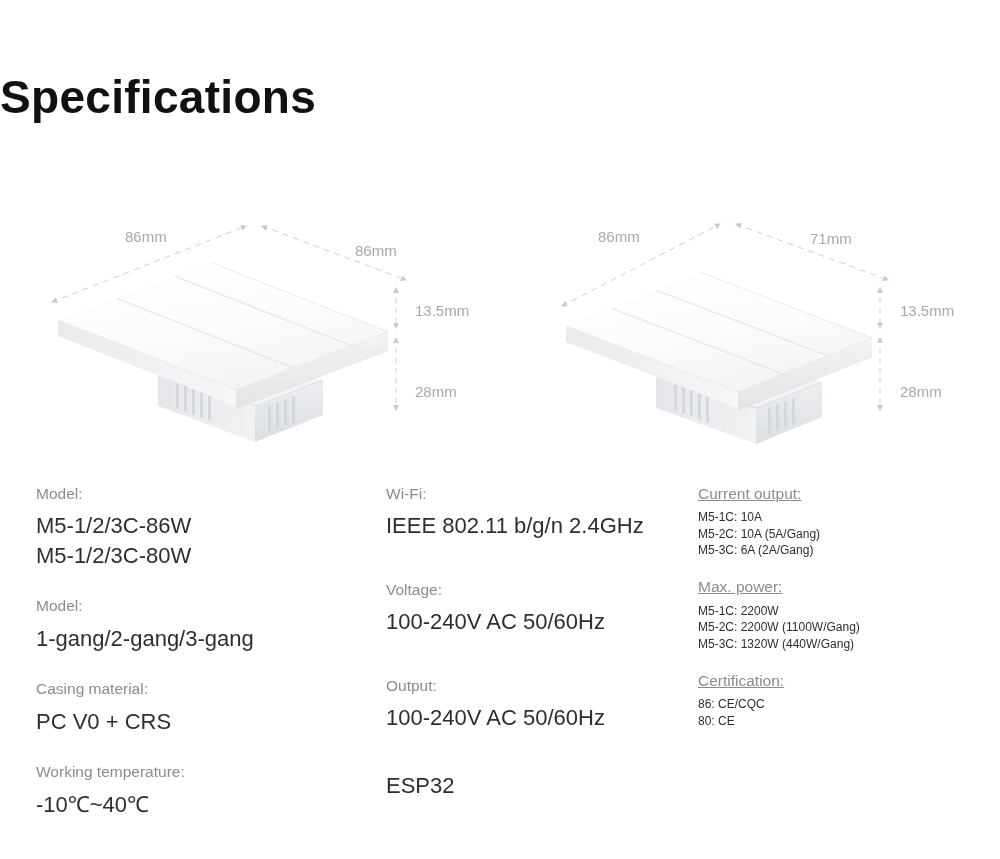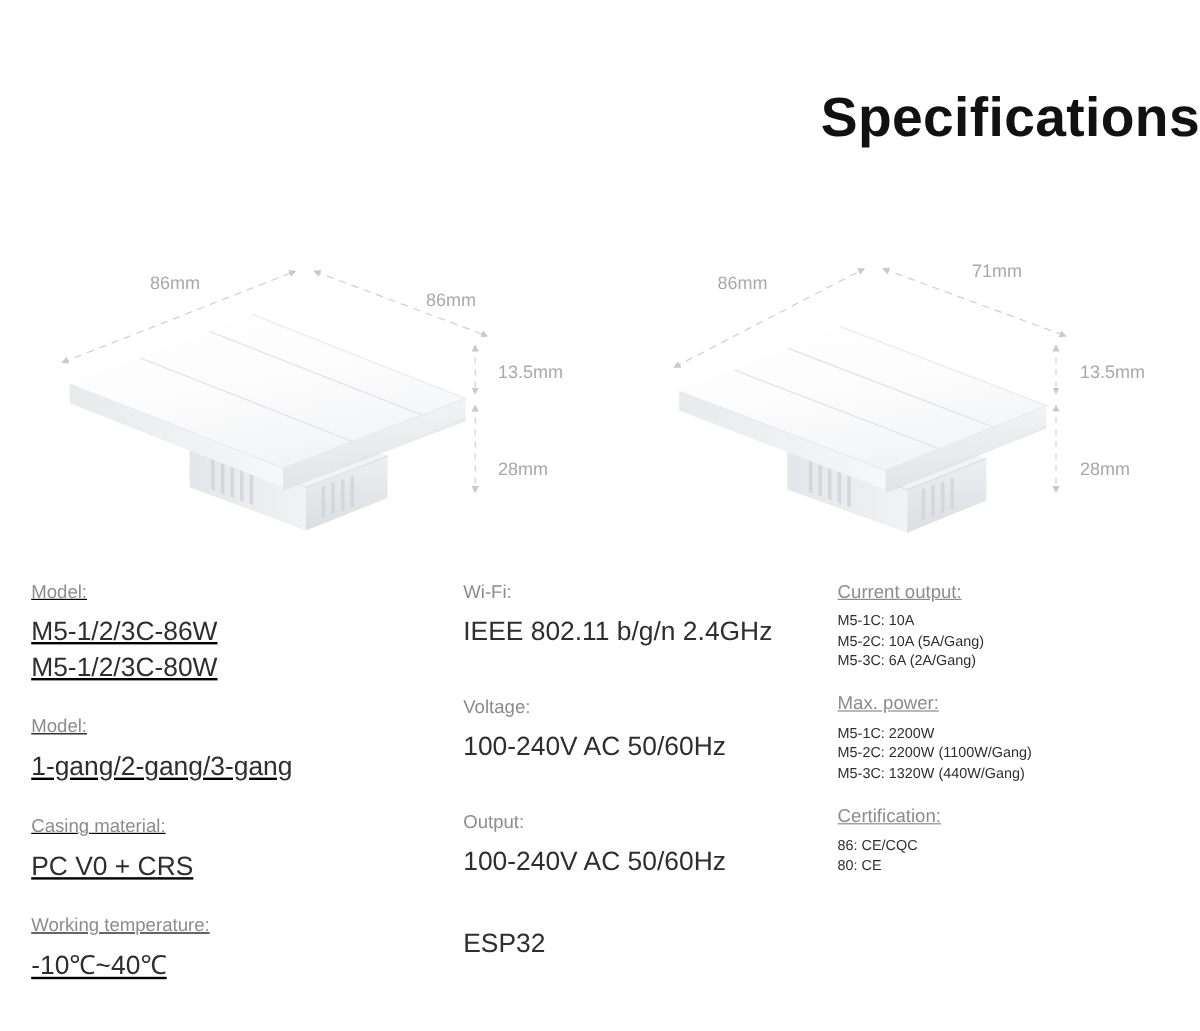--- a/index.html
+++ b/index.html
@@ -14,21 +14,21 @@
     font-family: "Liberation Sans", sans-serif;
     overflow: hidden;
   }
 
   
   .page-title {
     position: absolute;
     top: 70px;
     left: 0;
     width: 1000px;
-    text-align: right;
+    text-align: left;
     font-size: 46px;
     font-weight: bold;
     color: #111111;
     letter-spacing: 0.3px;
   }
 
   
   .figure {
     position: absolute;
     top: 210px;
@@ -51,21 +51,21 @@
     position: absolute;
     top: 483px;
     left: 0;
     width: 1000px;
     height: 370px;
   }
   .spec-col {
     position: absolute;
     top: 0;
   }
-  #spec-col-1 { left: 26px;  width: 330px; text-decoration: underline; }
+  #spec-col-1 { left: 36px;  width: 330px; }
   #spec-col-2 { left: 386px; width: 300px; }
   #spec-col-3 { left: 698px; width: 300px; }
 
   .spec-item { margin-bottom: 19px; }
 
   .spec-label {
     font-size: 15.5px;
     color: #8c8c8c;
     line-height: 1.45;
     margin-bottom: 6px;
@@ -172,21 +172,21 @@
 
     <path d="M18,110 L170,52" stroke="#ffffff" stroke-width="1.4" fill="none"></path>
 
     <path d="M196,196 L348,138 L348,141 L196,199 Z" fill="#d8dbde" opacity="0.55"></path>
   </svg>
 </div>
 
 <div class="figure" id="figure-80">
 
   <div class="dim-label" style="left:38px; top:18px;">86mm</div>
-  <div class="dim-label" style="left:250px; top:8px;">71mm</div>
+  <div class="dim-label" style="left:250px; top:20px;">71mm</div>
   <div class="dim-label" style="left:340px; top:92px;">13.5mm</div>
   <div class="dim-label" style="left:340px; top:173px;">28mm</div>
 
   <svg width="440" height="250" viewBox="0 0 440 250">
     <defs>
       <linearGradient id="topB" x1="0" y1="0" x2="0.45" y2="1">
         <stop offset="0%" stop-color="#ffffff"></stop>
         <stop offset="55%" stop-color="#fcfcfd"></stop>
         <stop offset="100%" stop-color="#f3f4f5"></stop>
       </linearGradient>

